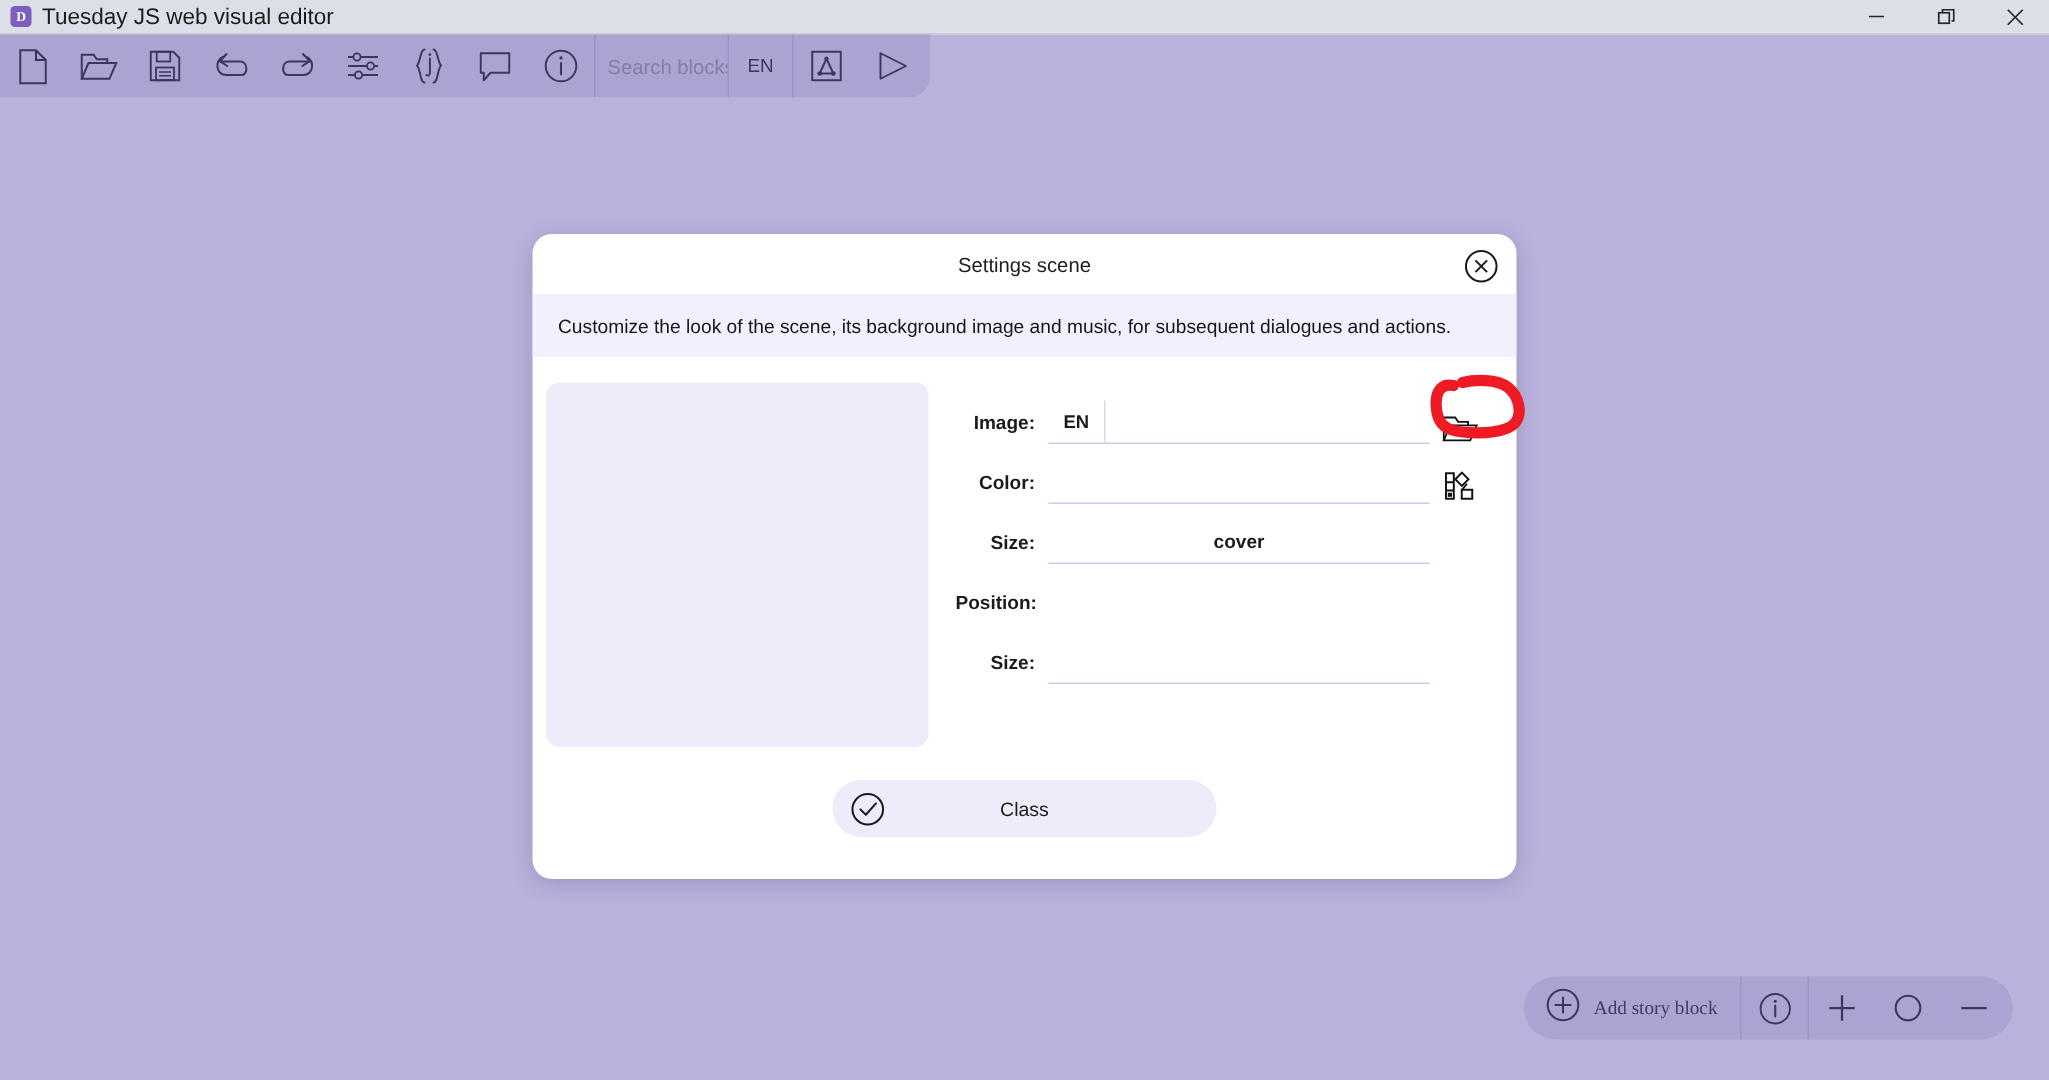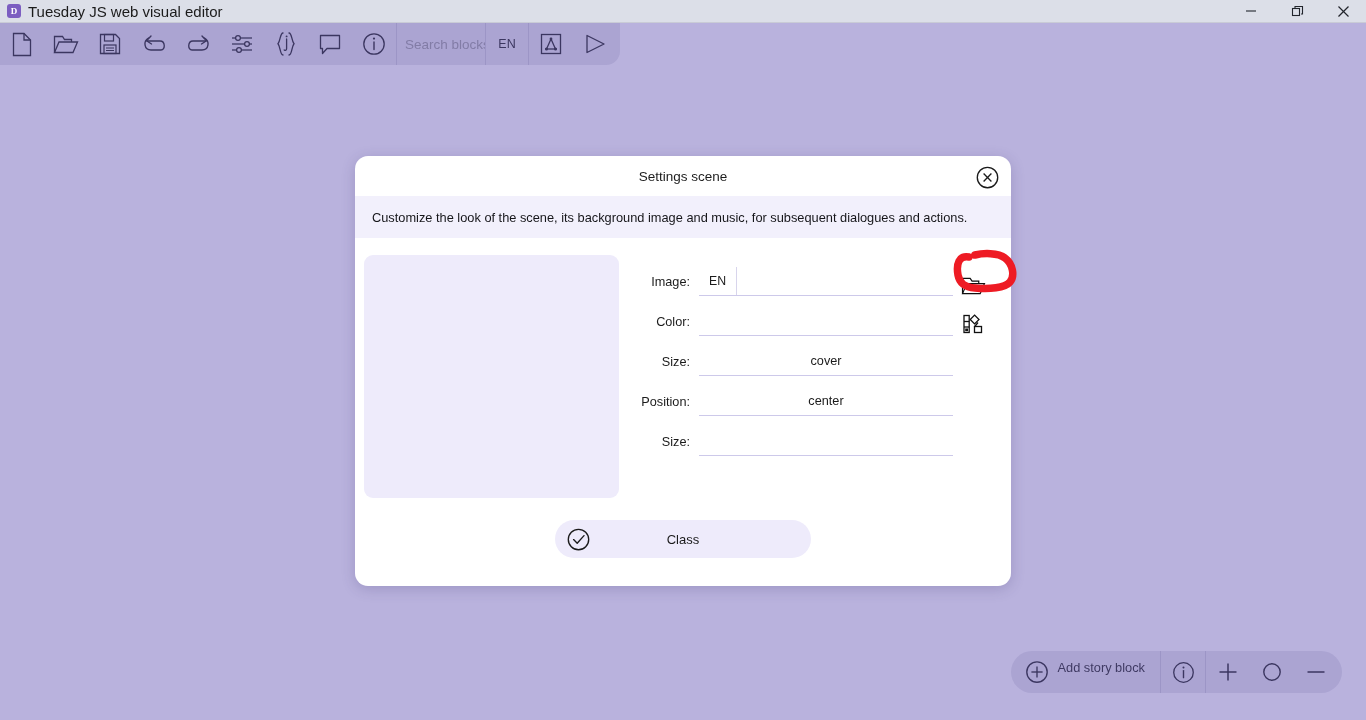--- a/index.html
+++ b/index.html
@@ -107,20 +107,21 @@
     width: 255px; height: 243px;
     margin-left: 9px;
     background: #eeebfb;
     border-radius: 9px;
     flex: none;
   }
   .form {
     flex: 1;
     padding-left: 18px; padding-right: 18px;
     padding-top: 1px;
+    font-weight: bold;
   }
   .frow {
     display: flex; align-items: flex-end;
     height: 40px;
     margin-bottom: 0;
   }
   .flabel {
     width: 62px; flex: none;
     text-align: right;
     font-size: 12.7px; color: #1b1b1b;
@@ -186,22 +187,22 @@
   
   .bottombar {
     position: absolute; right: 24px; bottom: 27px;
     height: 42px;
     background: #aba4d2;
     border-radius: 21px;
     display: flex; align-items: center;
     color: #3b3660;
   }
   .bb-add {
-    display: flex; align-items: flex-start; gap: 9px;
-    padding: 0 15px 0 14px; height: 24px;
+    display: flex; align-items: center; gap: 9px;
+    padding: 0 15px 0 14px; height: 24px; font-family: Liberation Serif, serif;
   }
   .bb-add-label { font-size: 12.8px; color: #3f3a63; }
   .bb-sep { width: 1px; height: 42px; background: #9c95c6; }
   .bb-btn {
     width: 44px; height: 42px;
     display: flex; align-items: center; justify-content: center;
   }
   .bb-btn.last { margin-right: 4px; }
 </style>
 </head>
@@ -394,23 +395,20 @@
       <div class="frow">
         <div class="flabel">Size:</div>
         <div class="fctrl">
           <div class="finput center">cover</div>
         </div>
         <div class="ficon"></div>
       </div>
 
       <div class="frow">
         <div class="flabel">Position:</div>
-        <div class="fctrl">
-          <div class="finput center">center</div>
-        </div>
         <div class="ficon"></div>
       </div>
 
       <div class="frow">
         <div class="flabel">Size:</div>
         <div class="fctrl">
           <div class="finput"></div>
         </div>
         <div class="ficon"></div>
       </div>

